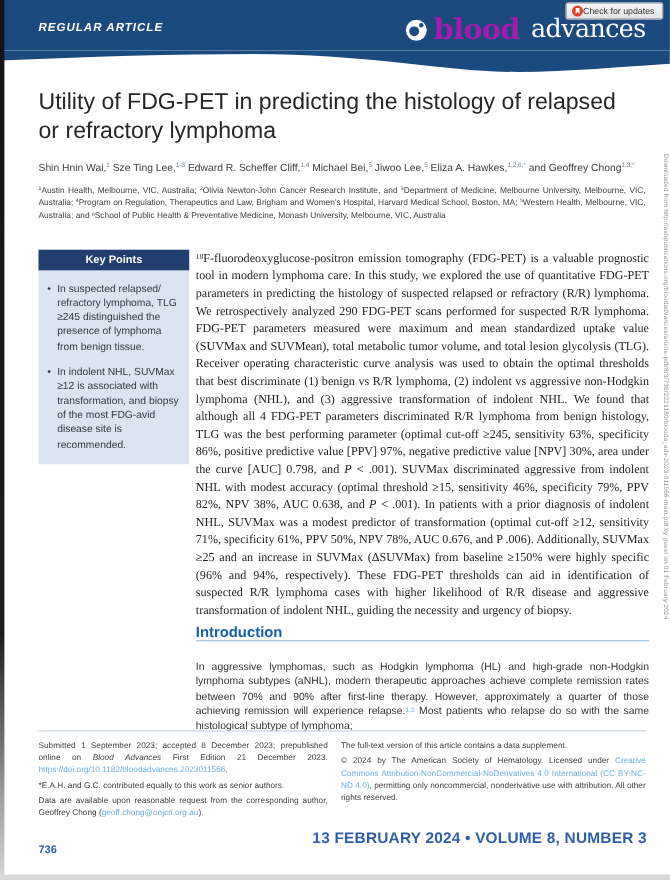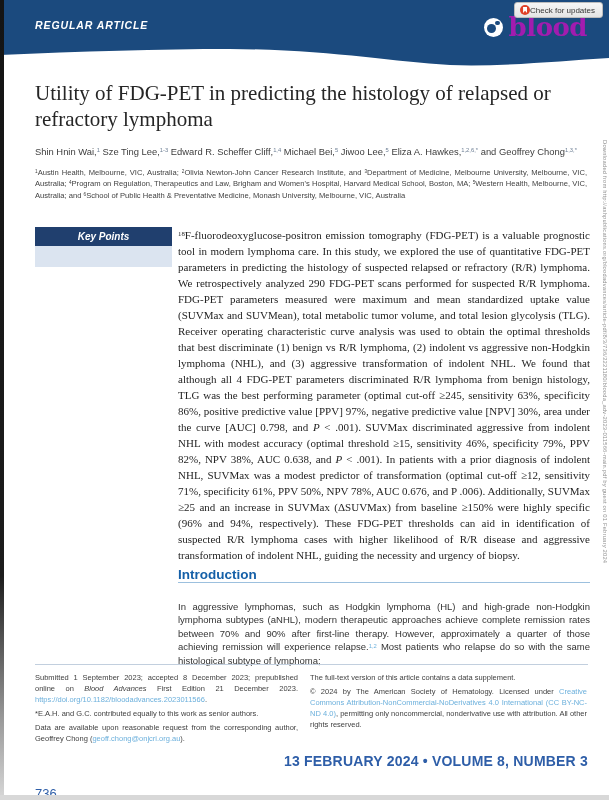--- a/index.html
+++ b/index.html
@@ -36,31 +36,31 @@
 
   .check-updates{position:absolute;top:2px;right:6px;display:flex;align-items:center;gap:0;
     background:linear-gradient(#f6f6f6,#e4e4e4);border:1px solid #bdbdbd;border-radius:3px;
     padding:2px 7px 2px 5px;font-size:8px;color:#333;cursor:pointer;z-index:5;}
   .crossmark-icon{width:10px;height:10px;border-radius:50%;background:var(--crossmark-red);position:relative;flex:0 0 auto;}
   .crossmark-icon::after{content:"";position:absolute;left:3px;top:2px;width:4px;height:6px;background:#fff;
     clip-path:polygon(0 0,100% 0,100% 100%,50% 62%,0 100%);}
 
   
   .page-title{position:absolute;left:35px;top:80px;width:548px;
-    font-family:Liberation Serif, serif;font-size:21px;line-height:1.26;color:#262626;font-weight:400;}
+    font-family:Liberation Sans, sans-serif;font-size:21px;line-height:1.26;color:#262626;font-weight:400;}
   .authors{position:absolute;left:35px;top:146px;width:552px;font-size:9.4px;color:#3d3d3d;}
   .authors sup{color:#6b7d93;}
   .affiliations{position:absolute;left:35px;top:167px;width:552px;font-size:7.6px;line-height:1.5;color:#424242;text-align:justify;}
 
   sup{font-size:62%;line-height:0;position:relative;top:-0.45em;vertical-align:baseline;}
 
   
   .key-points{position:absolute;left:35px;top:227px;width:137px;}
   .key-points-header{background:var(--keypoints-header);color:#fff;text-align:center;
-    font-size:10px;font-weight:bold;padding:4px 2px;font-style:italic;}
+    font-size:10px;font-weight:bold;padding:4px 2px;}
   .key-points-body{background:var(--keypoints-bg);padding:9px 8px 12px 8px;}
   .key-points-body ul{list-style:none;}
   .key-points-body li{font-size:9.4px;line-height:1.4;color:#33393f;padding-left:9px;position:relative;margin-bottom:10px;}
   .key-points-body li:last-child{margin-bottom:0;}
   .key-points-body li::before{content:"•";position:absolute;left:0;top:0;color:#33393f;}
 
   
   .abstract{position:absolute;left:178px;top:227px;width:412px;
     font-family:"Liberation Serif",serif;font-size:11px;line-height:16px;text-align:justify;color:#242424;}
 
@@ -75,56 +75,59 @@
   .footnote-rule{position:absolute;left:35px;top:664px;width:553px;border-top:1px solid #c2cfde;}
   .footnotes-left{position:absolute;left:35px;top:673px;width:263px;}
   .footnotes-right{position:absolute;left:310px;top:673px;width:277px;}
   .footnote-para{font-size:7.5px;line-height:1.46;color:#3f3f3f;text-align:justify;margin-bottom:3px;}
 
   .seg-link{color:var(--link-blue);}
   .seg-italic{font-style:italic;}
   .seg-suplink{color:var(--link-blue);}
 
   
-  .footer-page-number{position:absolute;left:35px;top:786px;font-size:13px;font-weight:normal;color:var(--footer-blue);}
+  .footer-page-number{position:absolute;left:35px;top:767px;font-size:10px;font-weight:bold;color:var(--footer-blue);}
   .footer-issue{position:absolute;right:21px;top:753px;font-size:14px;font-weight:bold;color:var(--footer-blue);letter-spacing:.2px;}
 
   
   .download-watermark{position:absolute;top:140px;right:1px;writing-mode:vertical-rl;
     font-size:5.8px;color:#909090;letter-spacing:.2px;white-space:nowrap;}
 </style>
 </head>
 <body>
 
 <div id="page">
 
   <div class="header-band"></div>
   <svg class="header-wave" viewBox="0 0 609 22" preserveAspectRatio="none">
     <path fill="currentColor" d="M0,9 C80,5.5 160,3 230,3 C330,3.5 390,16 450,19 C500,21 560,15 609,12 L609,0 L0,0 Z"></path>
   </svg>
   <div class="article-type">REGULAR ARTICLE</div>
 
   <div class="journal-logo">
     <span class="blood-logo-icon"></span>
     <span class="w1">blood</span>
+    <span class="w2">advances</span>
   </div>
 
   <div class="check-updates">
     <span class="crossmark-icon"></span>
     <span>Check for updates</span>
   </div>
 
   <h1 class="page-title">Utility of FDG-PET in predicting the histology of relapsed or refractory lymphoma</h1>
   <div class="authors"><span>Shin Hnin Wai,</span><sup class="seg-sup">1</sup><span> Sze Ting Lee,</span><sup class="seg-sup">1-3</sup><span> Edward R. Scheffer Cliff,</span><sup class="seg-sup">1,4</sup><span> Michael Bei,</span><sup class="seg-sup">5</sup><span> Jiwoo Lee,</span><sup class="seg-sup">5</sup><span> Eliza A. Hawkes,</span><sup class="seg-sup">1,2,6,*</sup><span> and Geoffrey Chong</span><sup class="seg-sup">1,3,*</sup></div>
   <div class="affiliations"><sup class="seg-sup">1</sup><span>Austin Health, Melbourne, VIC, Australia; </span><sup class="seg-sup">2</sup><span>Olivia Newton-John Cancer Research Institute, and </span><sup class="seg-sup">3</sup><span>Department of Medicine, Melbourne University, Melbourne, VIC, Australia; </span><sup class="seg-sup">4</sup><span>Program on Regulation, Therapeutics and Law, Brigham and Women's Hospital, Harvard Medical School, Boston, MA; </span><sup class="seg-sup">5</sup><span>Western Health, Melbourne, VIC, Australia; and </span><sup class="seg-sup">6</sup><span>School of Public Health &amp; Preventative Medicine, Monash University, Melbourne, VIC, Australia</span></div>
 
   <div class="key-points">
     <div class="key-points-header">Key Points</div>
     <div class="key-points-body">
       <ul>
+        <li>In suspected relapsed/ refractory lymphoma, TLG ≥245 distinguished the presence of lymphoma from benign tissue.</li>
+        <li>In indolent NHL, SUVMax ≥12 is associated with transformation, and biopsy of the most FDG-avid disease site is recommended.</li>
       </ul>
     </div>
   </div>
 
   <div class="abstract"><sup class="seg-sup">18</sup><span>F-fluorodeoxyglucose-positron emission tomography (FDG-PET) is a valuable prognostic tool in modern lymphoma care. In this study, we explored the use of quantitative FDG-PET parameters in predicting the histology of suspected relapsed or refractory (R/R) lymphoma. We retrospectively analyzed 290 FDG-PET scans performed for suspected R/R lymphoma. FDG-PET parameters measured were maximum and mean standardized uptake value (SUVMax and SUVMean), total metabolic tumor volume, and total lesion glycolysis (TLG). Receiver operating characteristic curve analysis was used to obtain the optimal thresholds that best discriminate (1) benign vs R/R lymphoma, (2) indolent vs aggressive non-Hodgkin lymphoma (NHL), and (3) aggressive transformation of indolent NHL. We found that although all 4 FDG-PET parameters discriminated R/R lymphoma from benign histology, TLG was the best performing parameter (optimal cut-off ≥245, sensitivity 63%, specificity 86%, positive predictive value [PPV] 97%, negative predictive value [NPV] 30%, area under the curve [AUC] 0.798, and </span><span class="seg-italic">P</span><span> &lt; .001). SUVMax discriminated aggressive from indolent NHL with modest accuracy (optimal threshold ≥15, sensitivity 46%, specificity 79%, PPV 82%, NPV 38%, AUC 0.638, and </span><span class="seg-italic">P</span><span> &lt; .001). In patients with a prior diagnosis of indolent NHL, SUVMax was a modest predictor of transformation (optimal cut-off ≥12, sensitivity 71%, specificity 61%, PPV 50%, NPV 78%, AUC 0.676, and P .006). Additionally, SUVMax ≥25 and an increase in SUVMax (ΔSUVMax) from baseline ≥150% were highly specific (96% and 94%, respectively). These FDG-PET thresholds can aid in identification of suspected R/R lymphoma cases with higher likelihood of R/R disease and aggressive transformation of indolent NHL, guiding the necessity and urgency of biopsy.</span></div>
 
   <div class="intro-heading">Introduction</div>
   <div class="intro-para"><span>In aggressive lymphomas, such as Hodgkin lymphoma (HL) and high-grade non-Hodgkin lymphoma subtypes (aNHL), modern therapeutic approaches achieve complete remission rates between 70% and 90% after first-line therapy. However, approximately a quarter of those achieving remission will experience relapse.</span><sup class="seg-suplink">1,2</sup><span> Most patients who relapse do so with the same histological subtype of lymphoma;</span></div>
 
   <div class="footnote-rule"></div>

